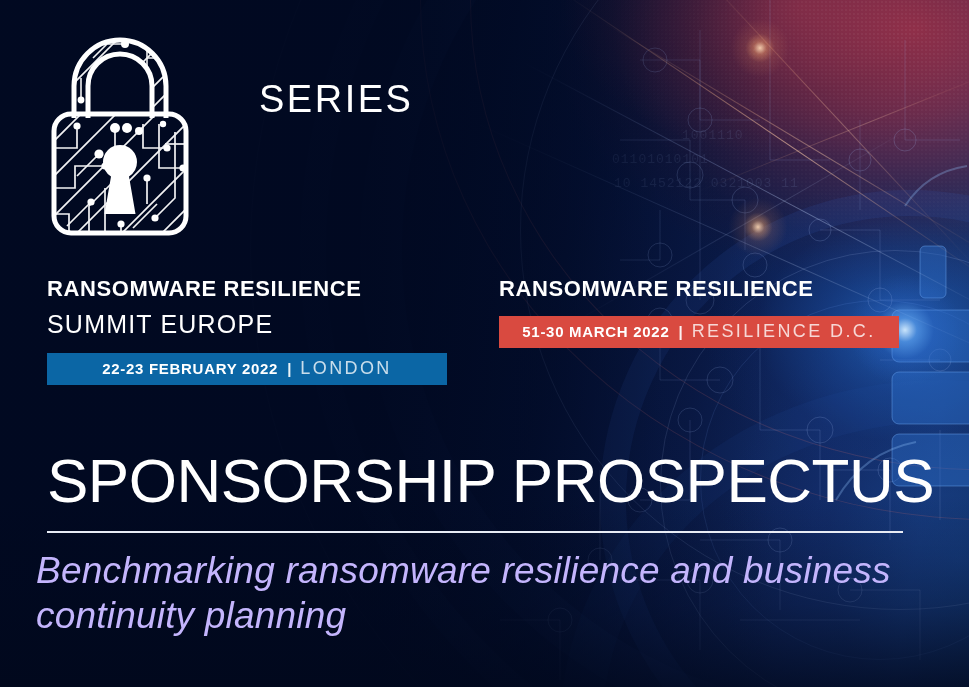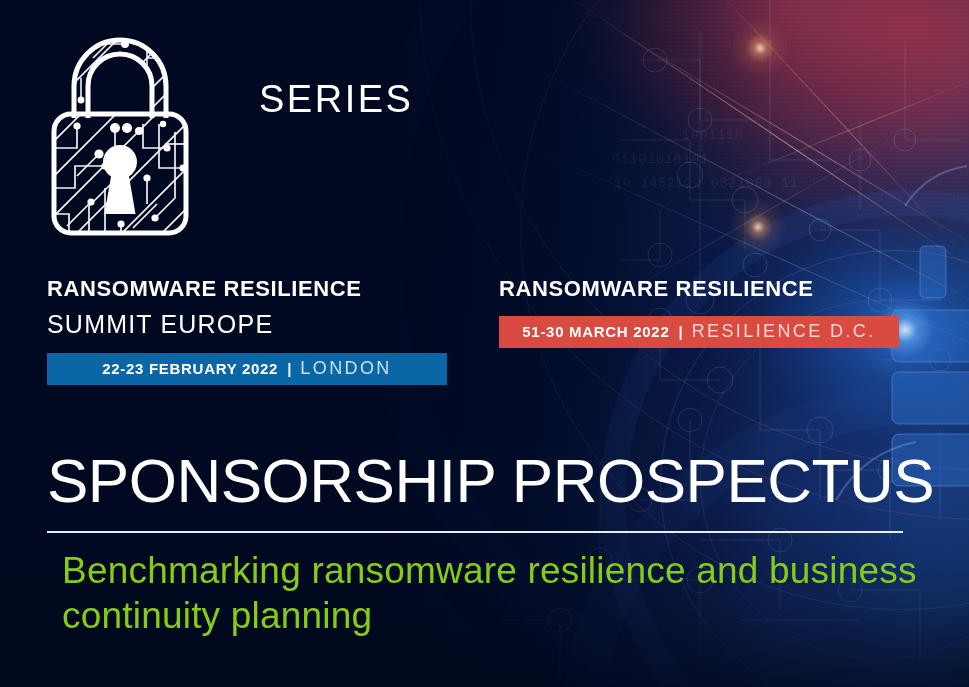--- a/index.html
+++ b/index.html
@@ -252,27 +252,28 @@
     white-space:nowrap;
   }
   .rule{
     position:absolute;
     left:47px; top:531px;
     width:856px; height:2px;
     background:#e8ecf5;
   }
   .subhead{
     position:absolute;
-    left:62px; top:548px;
+    left:36px; top:548px;
     width:880px;
-    color:#84cc16;
+    color:#c4b5fd;
     font-size:37px;
     font-weight:300;
     line-height:1.22;
     letter-spacing:.2px;
+    font-style:italic;
   }
 </style>
 </head>
 <body>
 
 <div class="stage">
 
   <div class="bg-layer bg-base"></div>
   <div class="bg-layer bg-red-glow"></div>
   <div class="bg-layer bg-red-glow2"></div>

